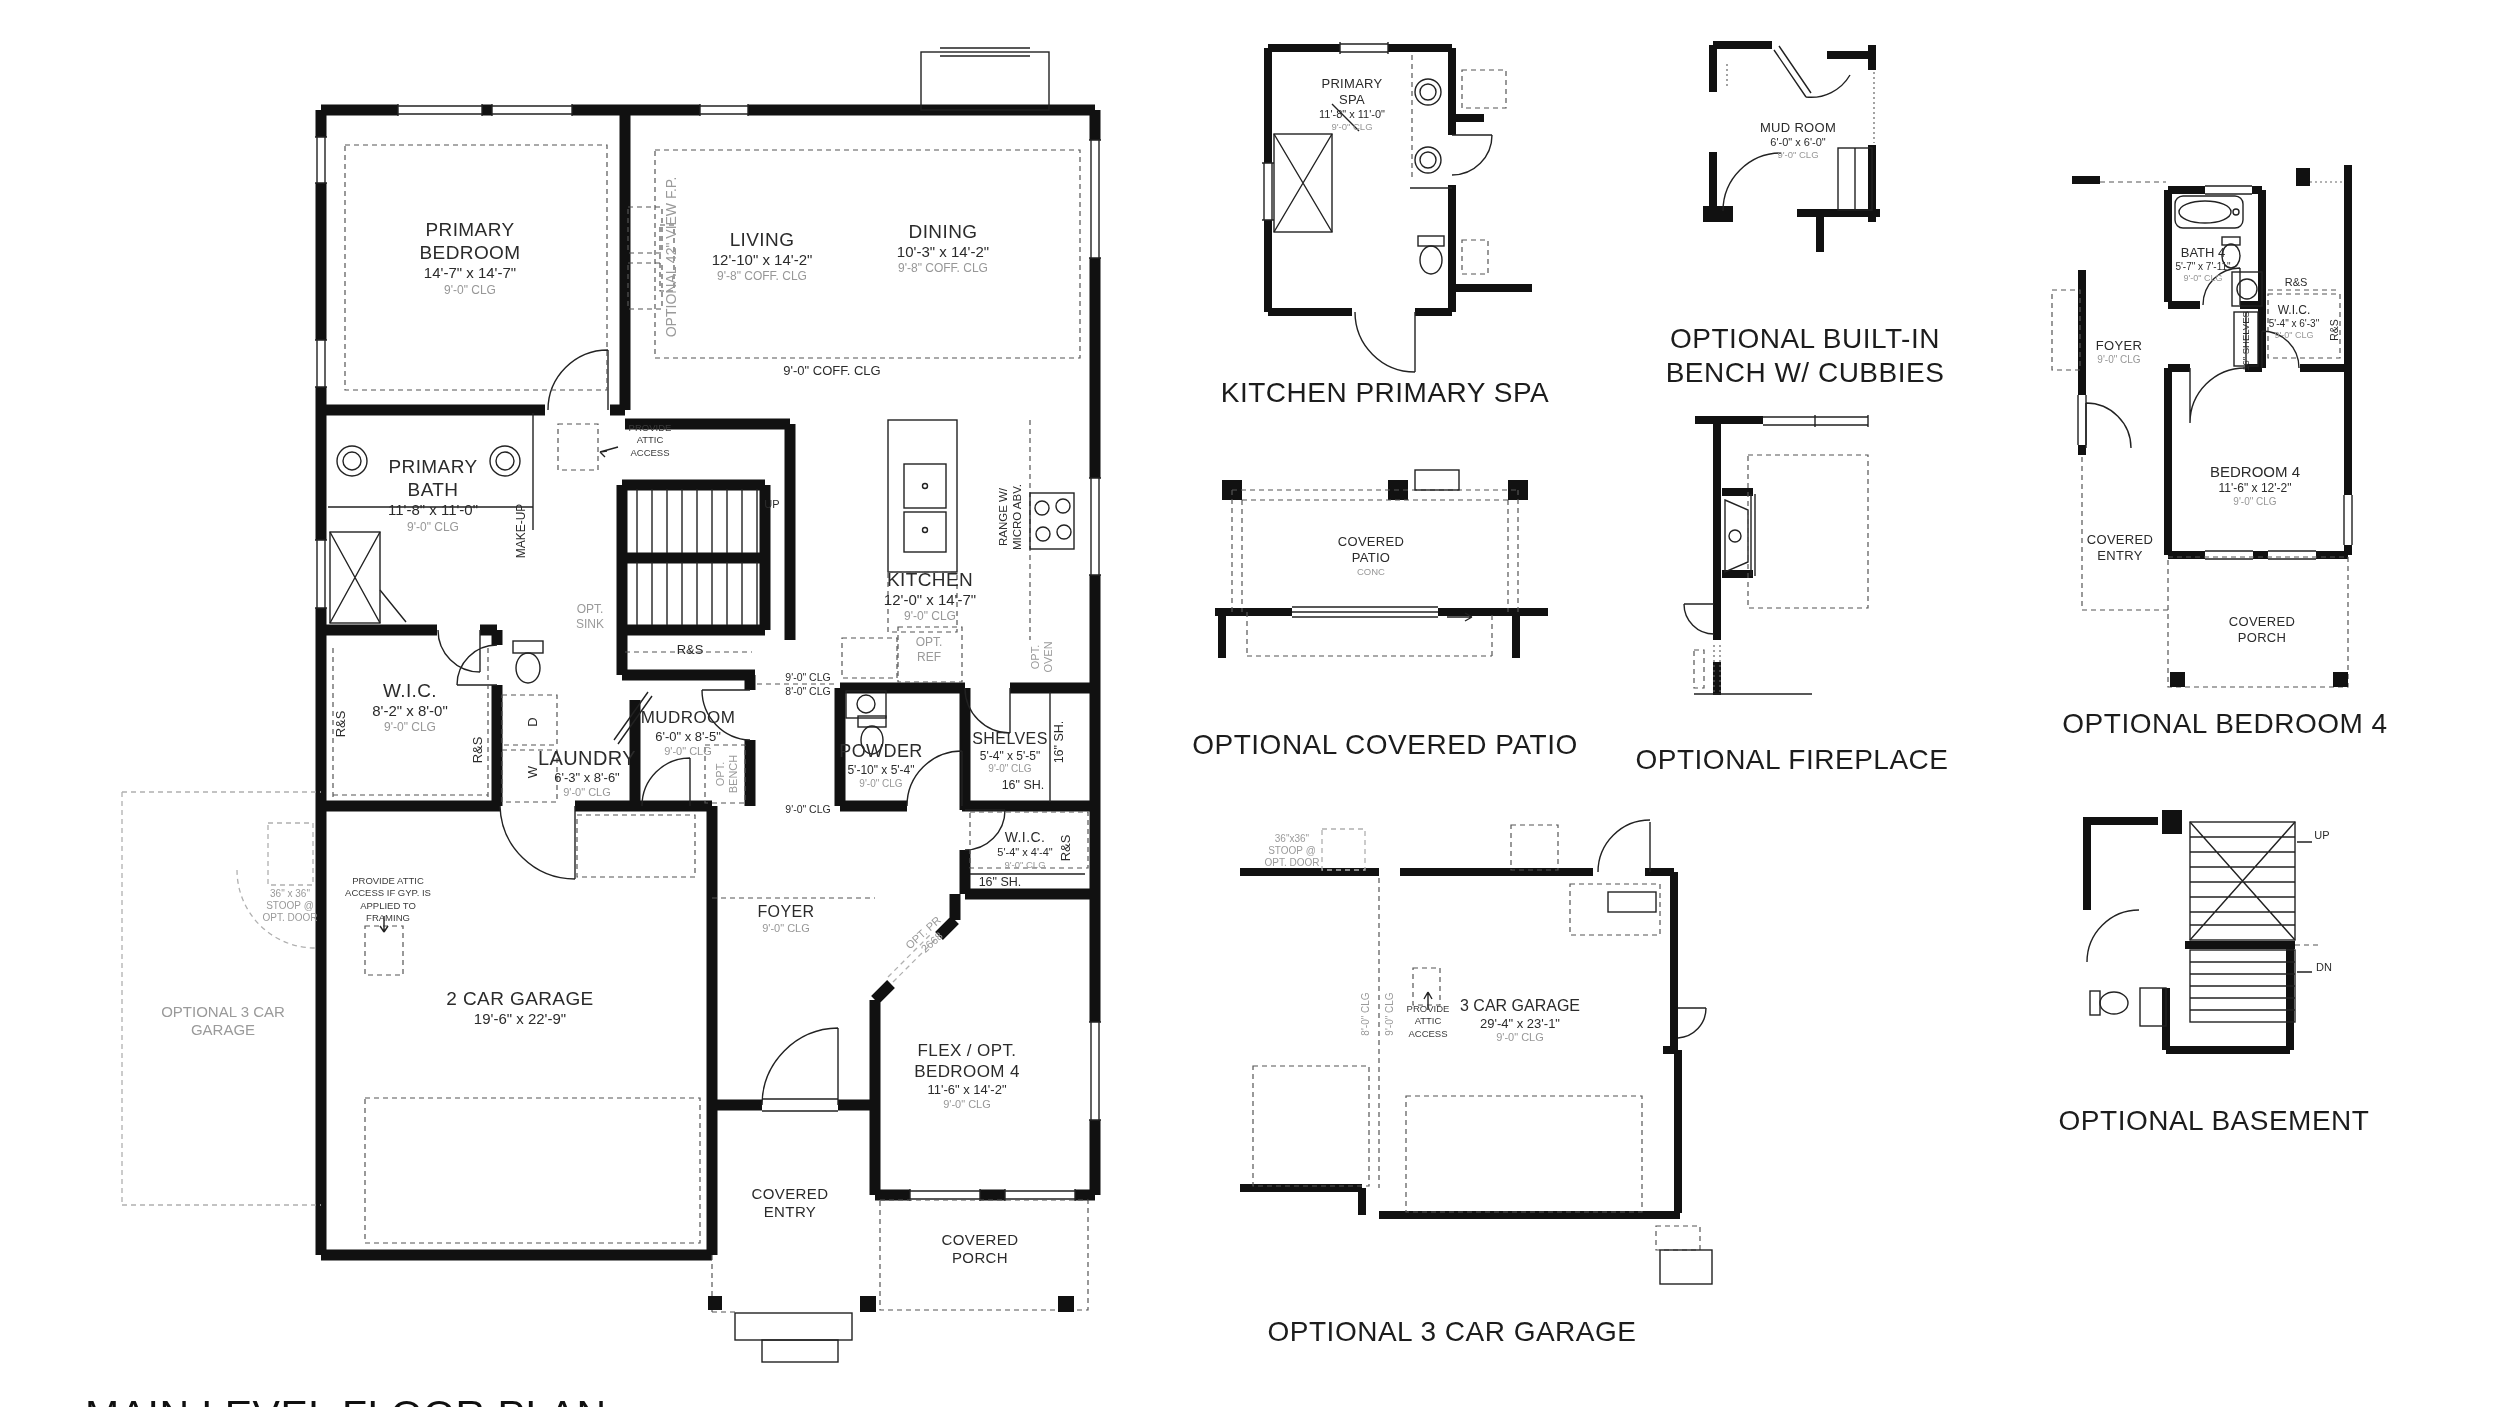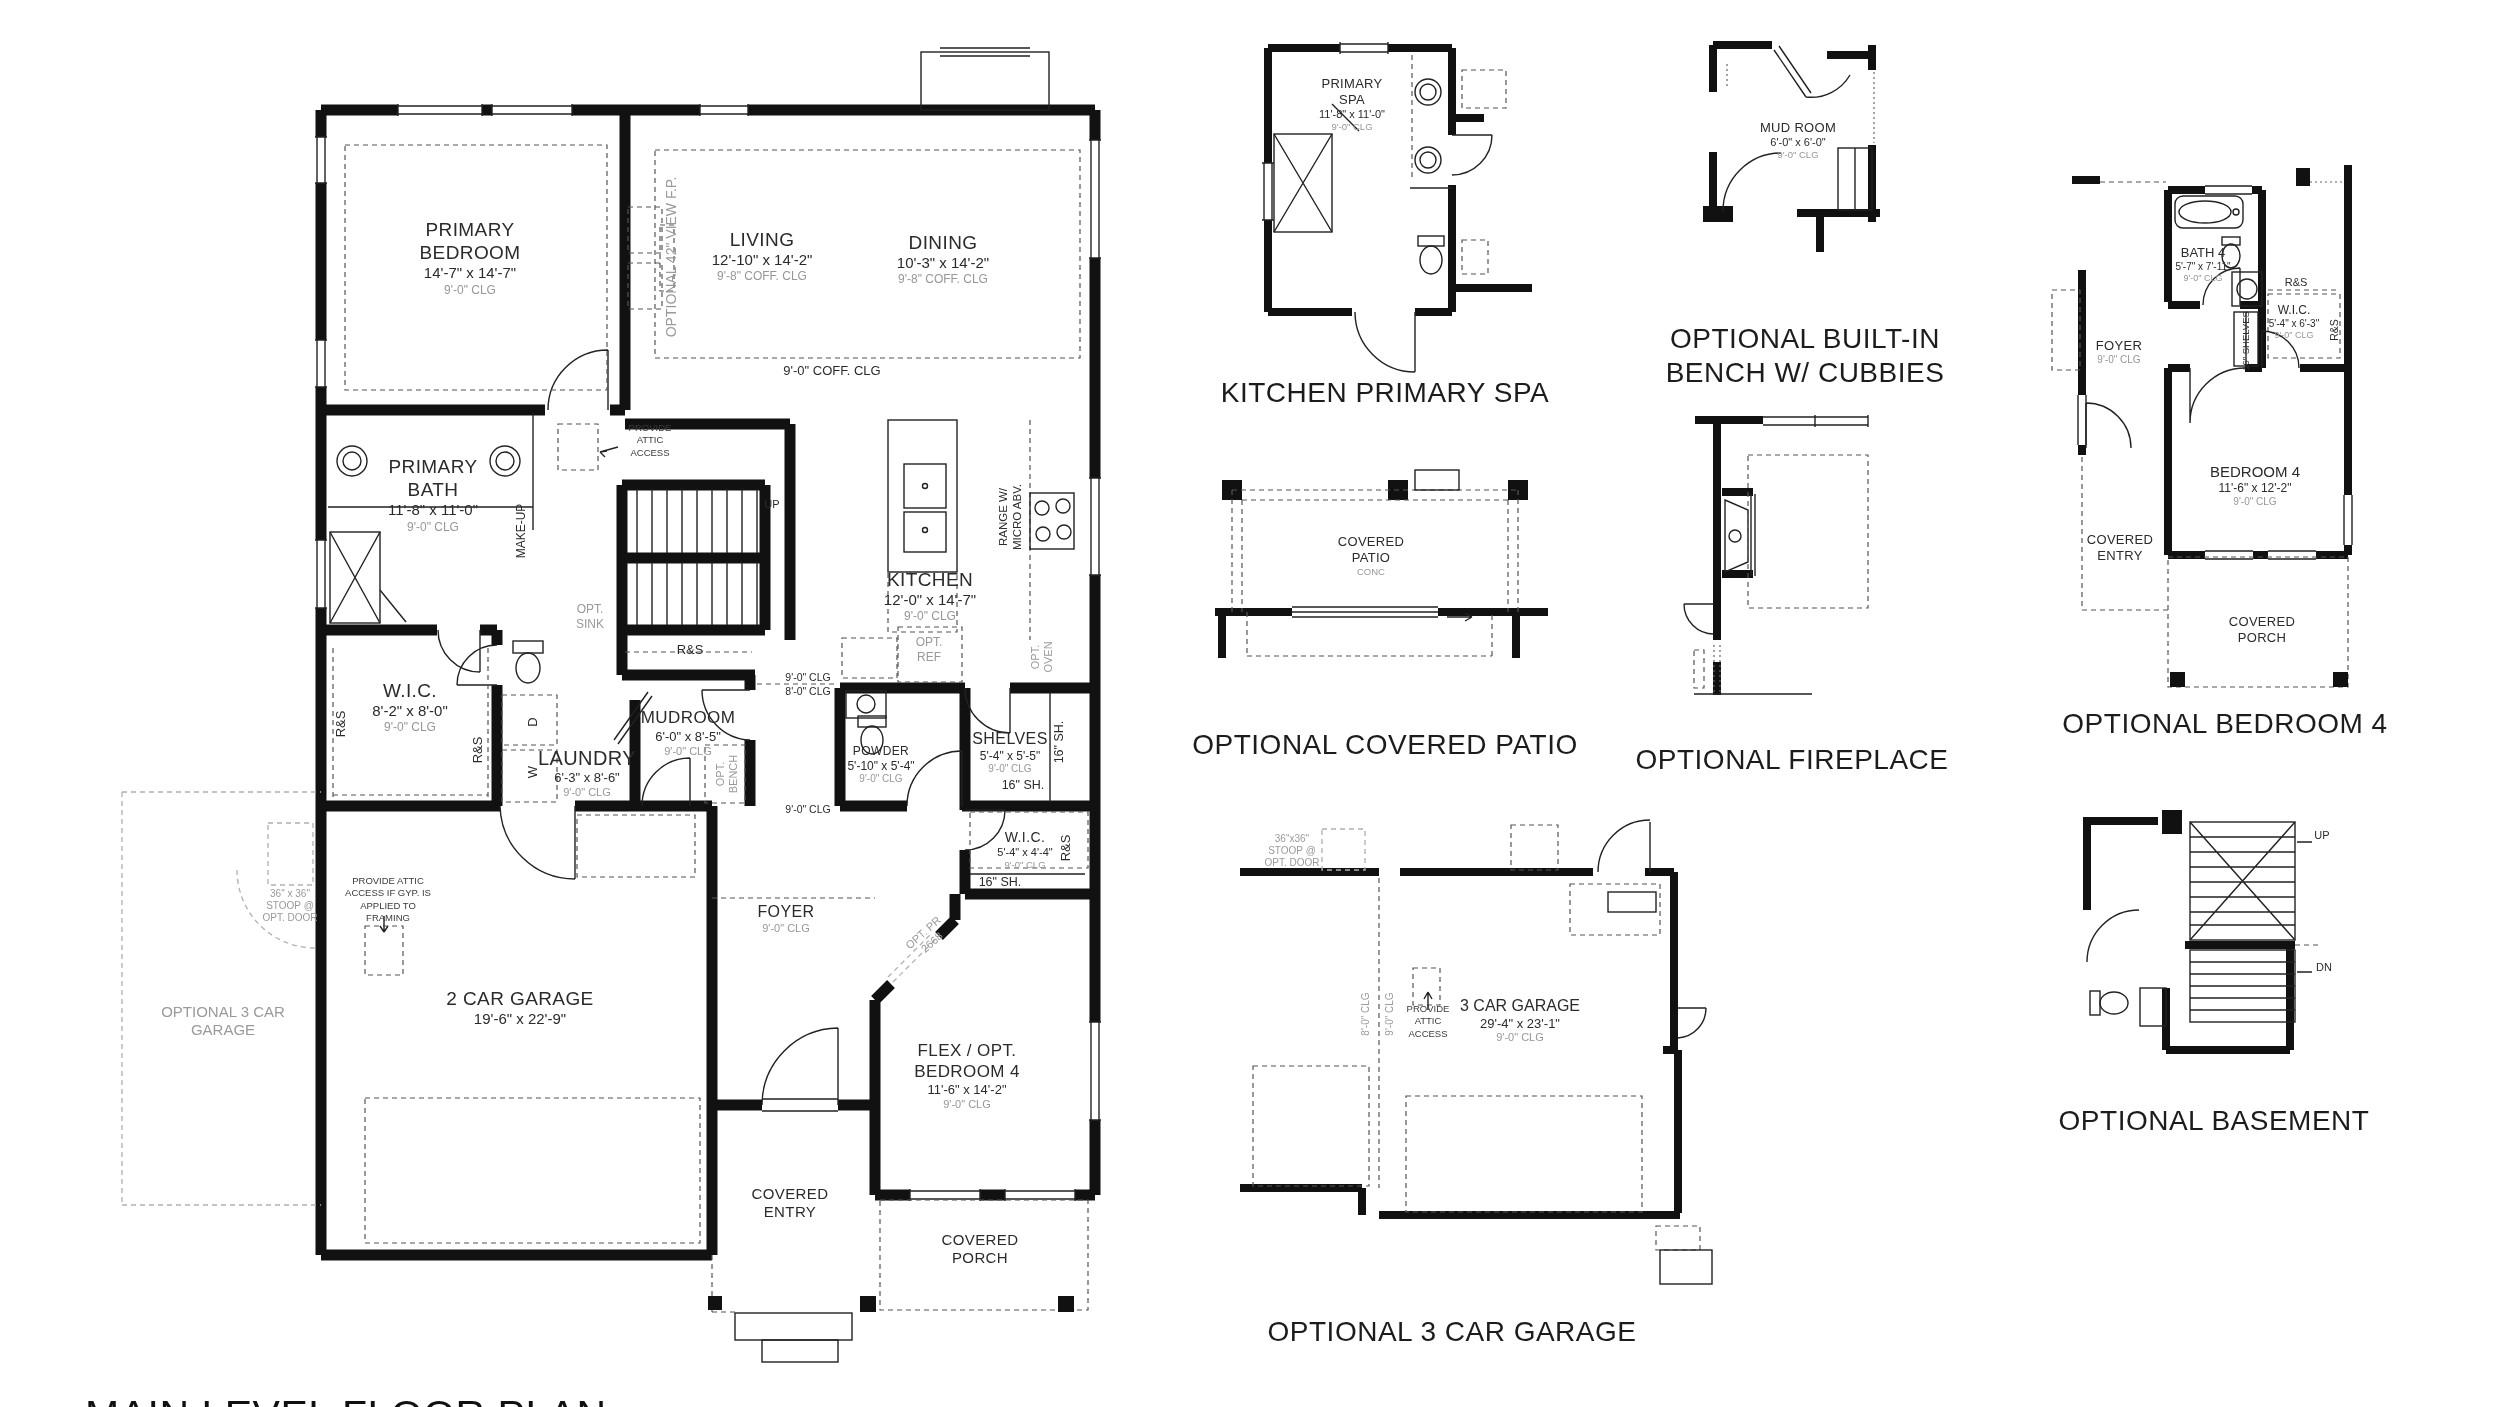--- a/index.html
+++ b/index.html
@@ -270,21 +270,21 @@
 <div class="lb" style="left:470px;top:258px">
   <span class="name wrap" style="width:135px">PRIMARY BEDROOM</span>
   <span class="dims">14'-7" x 14'-7"</span>
   <span class="clg">9'-0" CLG</span>
 </div>
 <div class="lb" style="left:762px;top:256px">
   <span class="name">LIVING</span>
   <span class="dims">12'-10" x 14'-2"</span>
   <span class="clg">9'-8" COFF. CLG</span>
 </div>
-<div class="lb" style="left:943px;top:259px">
+<div class="lb" style="left:943px;top:248px">
   <span class="name">DINING</span>
   <span class="dims">10'-3" x 14'-2"</span>
   <span class="clg">9'-8" COFF. CLG</span>
 </div>
 <div class="lb" style="left:433px;top:495px">
   <span class="name wrap" style="width:115px">PRIMARY BATH</span>
   <span class="dims">11'-8" x 11'-0"</span>
   <span class="clg">9'-0" CLG</span>
 </div>
 <div class="lb" style="left:930px;top:596px">
@@ -301,21 +301,21 @@
   <span class="name" style="font-size:20px">LAUNDRY</span>
   <span class="dims" style="font-size:13px">6'-3" x 8'-6"</span>
   <span class="clg" style="font-size:11px">9'-0" CLG</span>
 </div>
 <div class="lb" style="left:688px;top:733px">
   <span class="name" style="font-size:17px">MUDROOM</span>
   <span class="dims" style="font-size:13px">6'-0" x 8'-5"</span>
   <span class="clg" style="font-size:11px">9'-0" CLG</span>
 </div>
 <div class="lb" style="left:881px;top:765px">
-  <span class="name" style="font-size:12px">POWDER</span>
+  <span class="name" style="font-size:18px">POWDER</span>
   <span class="dims" style="font-size:12px">5'-10" x 5'-4"</span>
   <span class="clg" style="font-size:10px">9'-0" CLG</span>
 </div>
 <div class="lb" style="left:1010px;top:752px">
   <span class="name" style="font-size:16px">SHELVES</span>
   <span class="dims" style="font-size:12px">5'-4" x 5'-5"</span>
   <span class="clg" style="font-size:10px">9'-0" CLG</span>
 </div>
 <div class="lb" style="left:1025px;top:850px">
   <span class="name" style="font-size:14px">W.I.C.</span>

